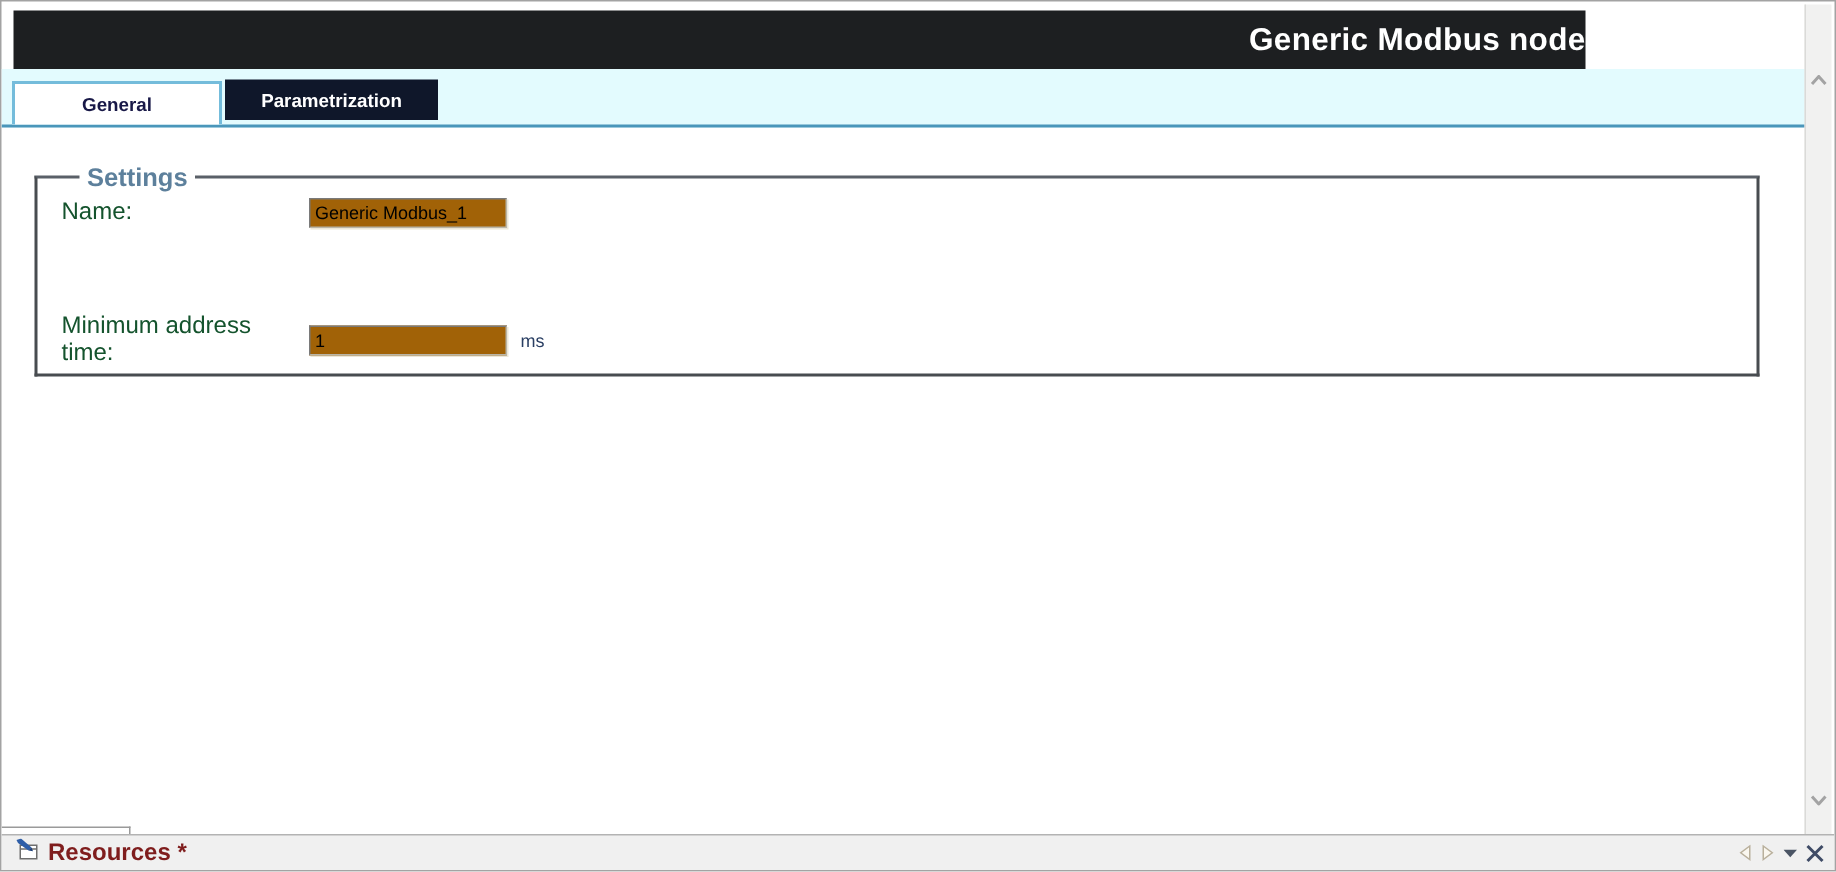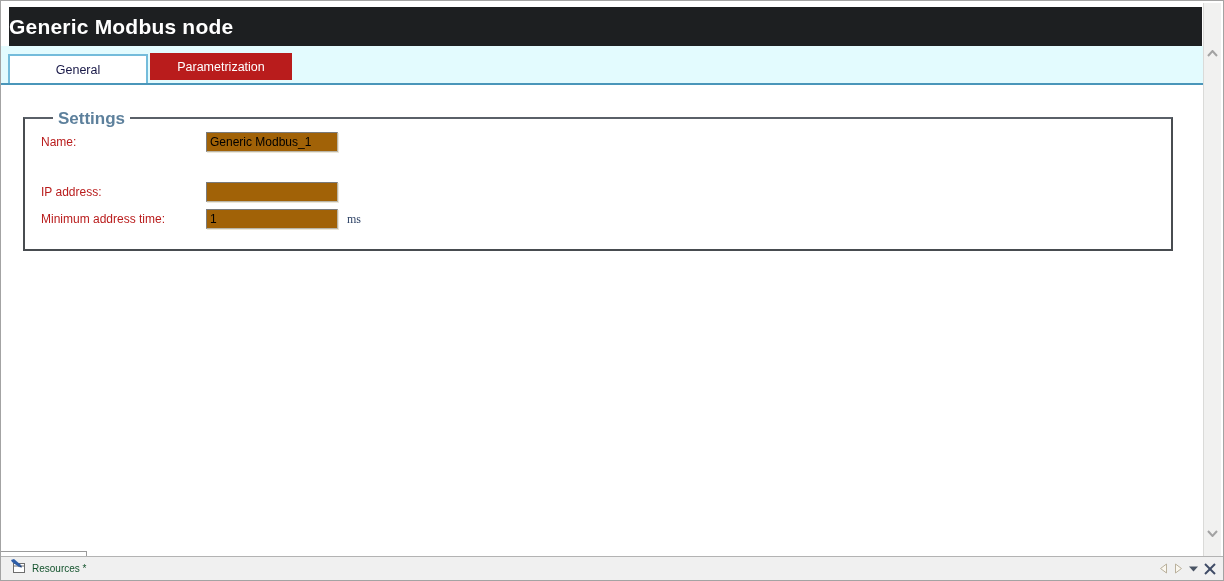--- a/index.html
+++ b/index.html
@@ -7,50 +7,50 @@
     position:relative;
     width:1224px;height:581px;
     background:#ffffff;
     border:1px solid #a3a3a3;
     box-sizing:border-box;
     font-family:"Liberation Sans", sans-serif;
     overflow:hidden;
   }
   
   .header{
-    position:absolute;left:8px;top:6px;width:1193px;height:39px;
+    position:absolute;left:8px;top:6px;width:1048px;height:39px;
     background:#1d1f21;
-    display:flex;align-items:center;justify-content:flex-start;
+    display:flex;align-items:center;justify-content:flex-end;
   }
   .header .title{
     color:#ffffff;font-size:21px;font-weight:bold;letter-spacing:0.2px;
   }
   
   .tabstrip{
     position:absolute;left:0;top:45px;width:1203px;height:37px;
     background:#e3fbfe;
     border-bottom:2px solid #4a96ba;
   }
   .tab{
     position:absolute;
     display:flex;align-items:center;justify-content:center;
-    font-size:12.5px;font-weight:normal;
+    font-size:12.5px;font-weight:bold;
     cursor:default;
     text-align:right;
   }
   .tab.general{
     left:7px;top:8px;width:140px;height:29px;
     background:#ffffff;
     border:2px solid #74bcdb;border-bottom:none;
     color:#181847;
     box-sizing:border-box;
   }
   .tab.param{
     left:149px;top:7px;width:142px;height:27px;
-    background:#b91c1c;
+    background:#0f172a;
     color:#ffffff;
     box-sizing:border-box;
   }
   
   .groupbox{
     position:absolute;left:22px;top:116px;width:1150px;height:134px;
     border:2px solid #484c50;
     border-top-color:#5a6068;
     box-sizing:border-box;
     background:#ffffff;
@@ -58,35 +58,35 @@
   .groupbox .legend{
     position:absolute;top:-10px;left:28px;
     background:#ffffff;padding:0 5px;
     color:#5d809c;font-size:17px;font-weight:bold;
   }
   .form-row{position:absolute;left:16px;display:flex;align-items:center;}
   .row-0{top:13px;}
   .row-1{top:63px;}
   .row-2{top:90px;}
   .form-label{
-    width:165px;color:#b91c1c;font-size:12px;
+    width:165px;color:#14532d;font-size:16px;
   }
   .form-input{
     width:132px;height:20px;
     box-sizing:border-box;
     border:1px solid;
     border-color:#7a7a7a #b9b5a8 #b9b5a8 #7a7a7a;
     box-shadow:1px 1px 0 #ece7d8;
     font-family:"Liberation Sans", sans-serif;
     font-size:12px;color:#000000;
     padding:1px 3px;background:#a16207;
     outline:none;
   }
   .unit{
-    margin-left:9px;color:#2a3f63;font-size:12px;font-family:Liberation Serif, serif;
+    margin-left:9px;color:#2a3f63;font-size:12px;
   }
   
   .scrollbar{
     position:absolute;right:2px;top:2px;width:18px;height:554px;
     background:#f1f1f0;
     border-left:1px solid #dadad8;
     box-sizing:border-box;
   }
   .scroll-btn{
     position:absolute;left:0;width:100%;height:16px;
@@ -108,21 +108,21 @@
     border-top:1px solid #9a9a9a;
     border-right:1px solid #9a9a9a;
     box-sizing:border-box;
   }
   .resources-tab{
     display:flex;align-items:center;gap:5px;
     padding-left:9px;height:100%;
     cursor:default;
   }
   .resources-tab .label{
-    color:#14532d;font-size:10px;white-space:nowrap;
+    color:#7f1d1d;font-size:16px;white-space:nowrap;font-weight:bold;
   }
   .nav-icons{
     position:absolute;right:7px;top:0;height:100%;
     display:flex;align-items:center;gap:6px;
   }
   .nav-icons > span{display:flex;align-items:center;justify-content:center;}
 </style>
 </head>
 <body>
 
@@ -143,25 +143,20 @@
 
   <div class="groupbox">
     <span class="legend">Settings</span>
 
     <div class="form-row row-0">
       <span class="form-label">Name:</span>
       <input class="form-input" type="text" value="Generic Modbus_1" style="">
       <span class="unit"></span>
     </div>
 
-    <div class="form-row row-1">
-      <span class="form-label">IP address:</span>
-      <input class="form-input" type="text" value="" style="">
-      <span class="unit"></span>
-    </div>
 
     <div class="form-row row-2">
       <span class="form-label">Minimum address time:</span>
       <input class="form-input" type="text" value="1" style="">
       <span class="unit">ms</span>
     </div>
   </div>
 
   <div class="scrollbar">
     <span class="scroll-btn scroll-up">

